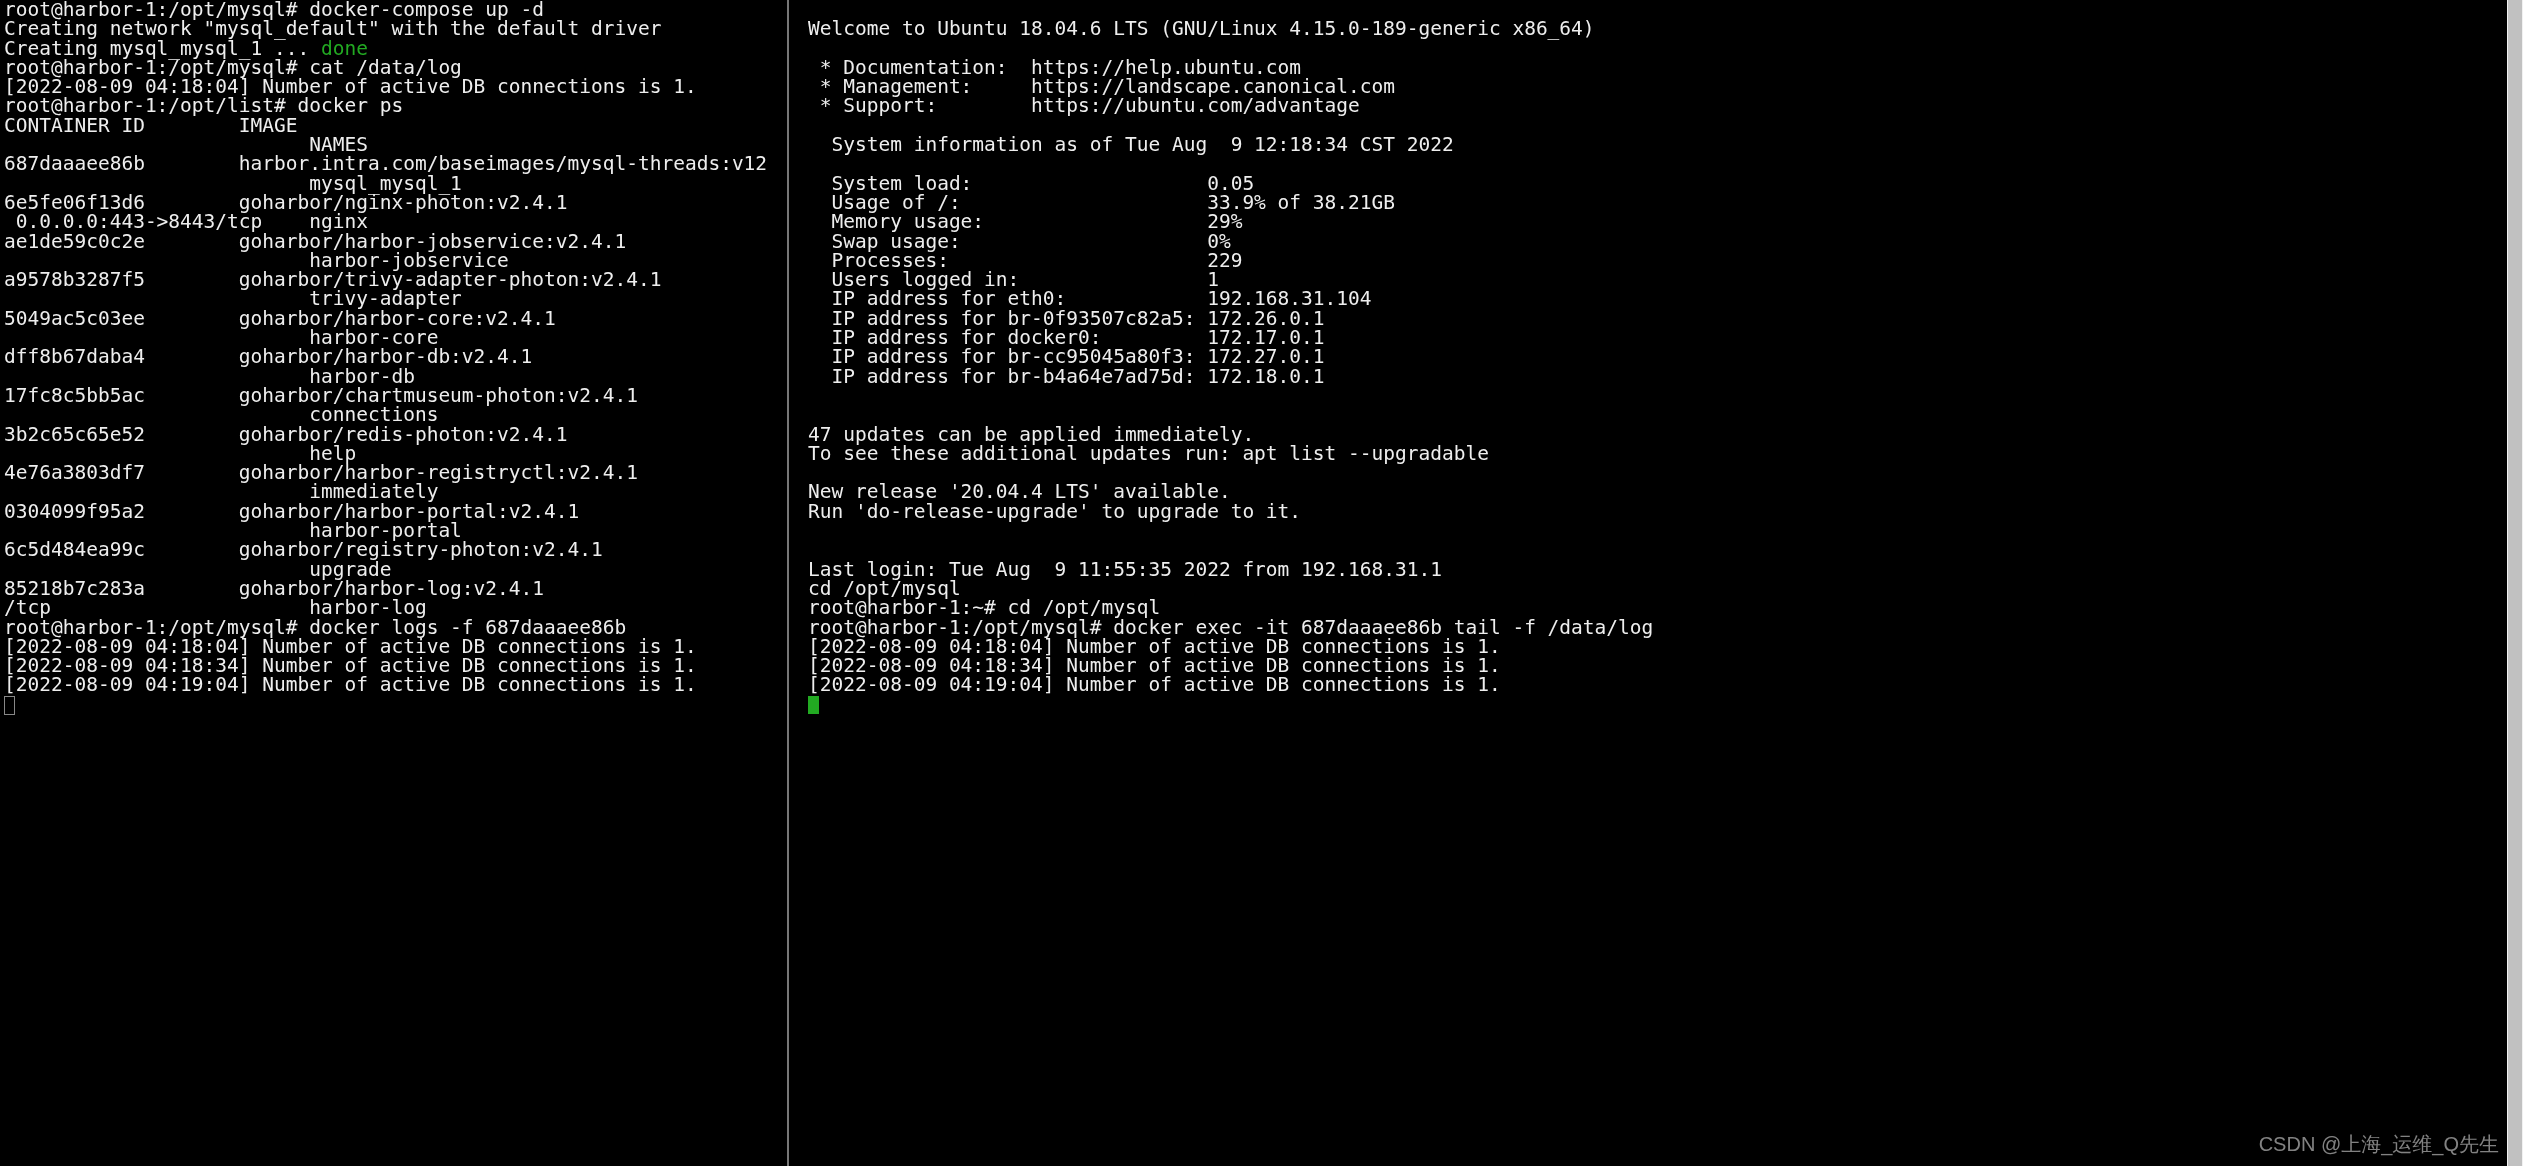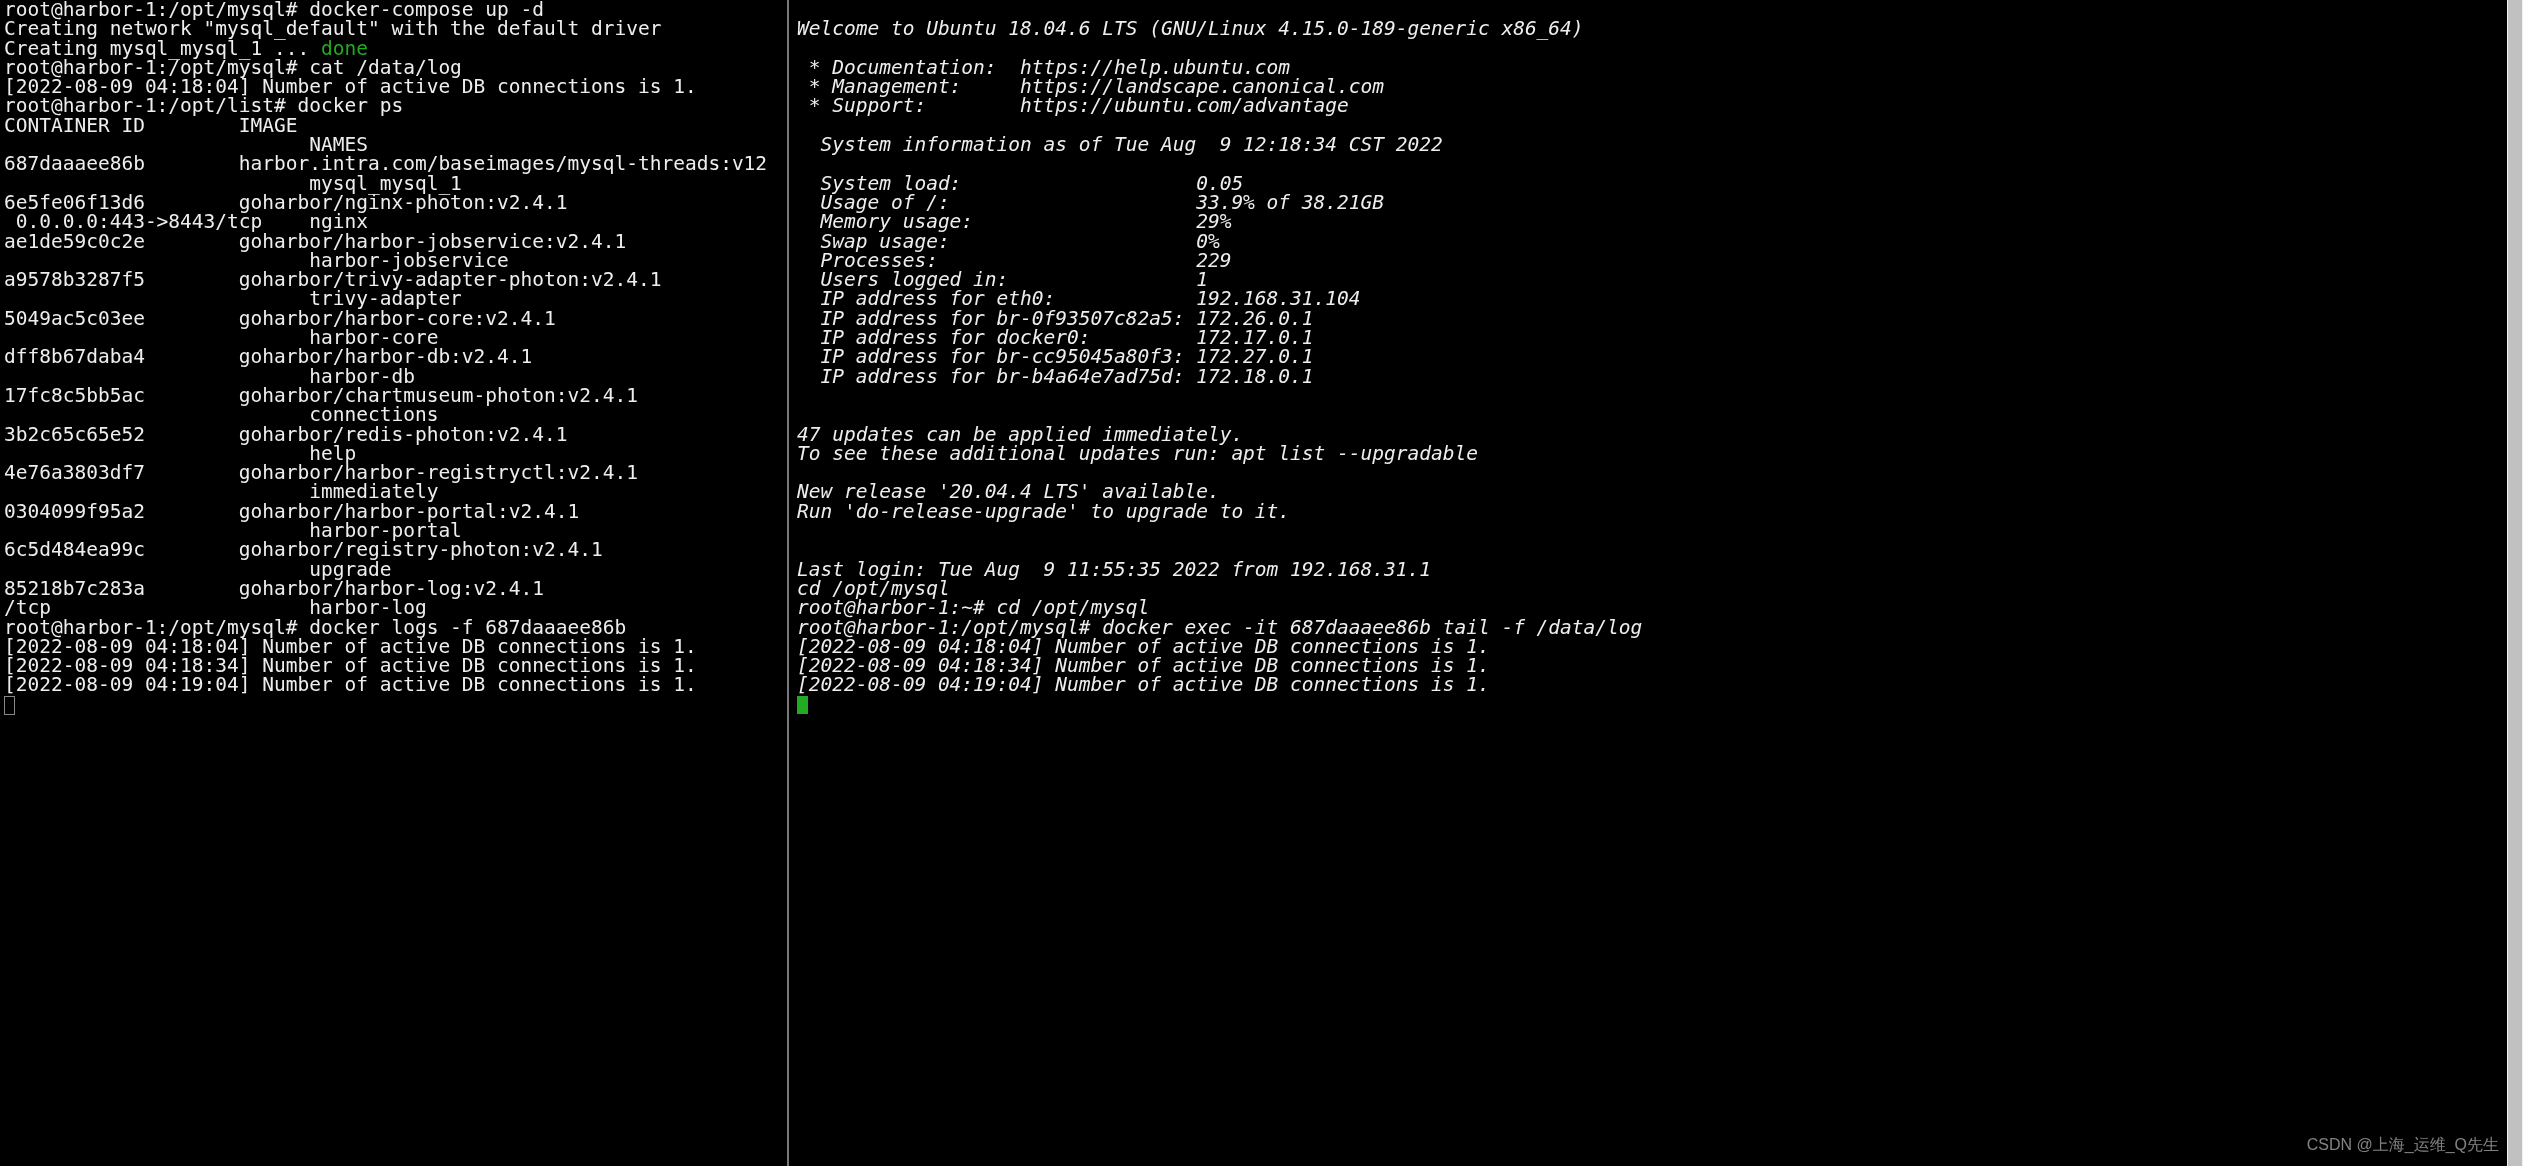--- a/index.html
+++ b/index.html
@@ -26,24 +26,23 @@
     flex: none;
   }
   .left {
     width: 789px;
     border-right: 2px solid #777;
     box-sizing: border-box;
     padding-left: 4px;
   }
   .right {
     flex: 1;
-    padding-left: 8px;
+    padding-left: 19px;
     width: 1728px;
     box-sizing: border-box;
-    font-style: italic;
   }
   .scrollbar {
     position: absolute;
     right: 0;
     top: 0;
     width: 16px;
     height: 1166px;
     background: #f1f1f1;
   }
   .scroll-thumb {
@@ -69,21 +68,21 @@
     height: 17px;
     border: 1px solid #888;
     vertical-align: middle;
   }
   .watermark {
     position: absolute;
     right: 24px;
     bottom: 12px;
     color: rgba(200,200,200,0.65);
     font-family: sans-serif;
-    font-size: 16px;
+    font-size: 20px;
     margin-left: 44px;
   }
 </style>
 </head>
 <body>
 
 <div class="screen">
 
   <div class="pane left"><span>root@harbor-1:/opt/mysql# docker-compose up -d</span>
 <span>Creating network "mysql_default" with the default driver</span>

